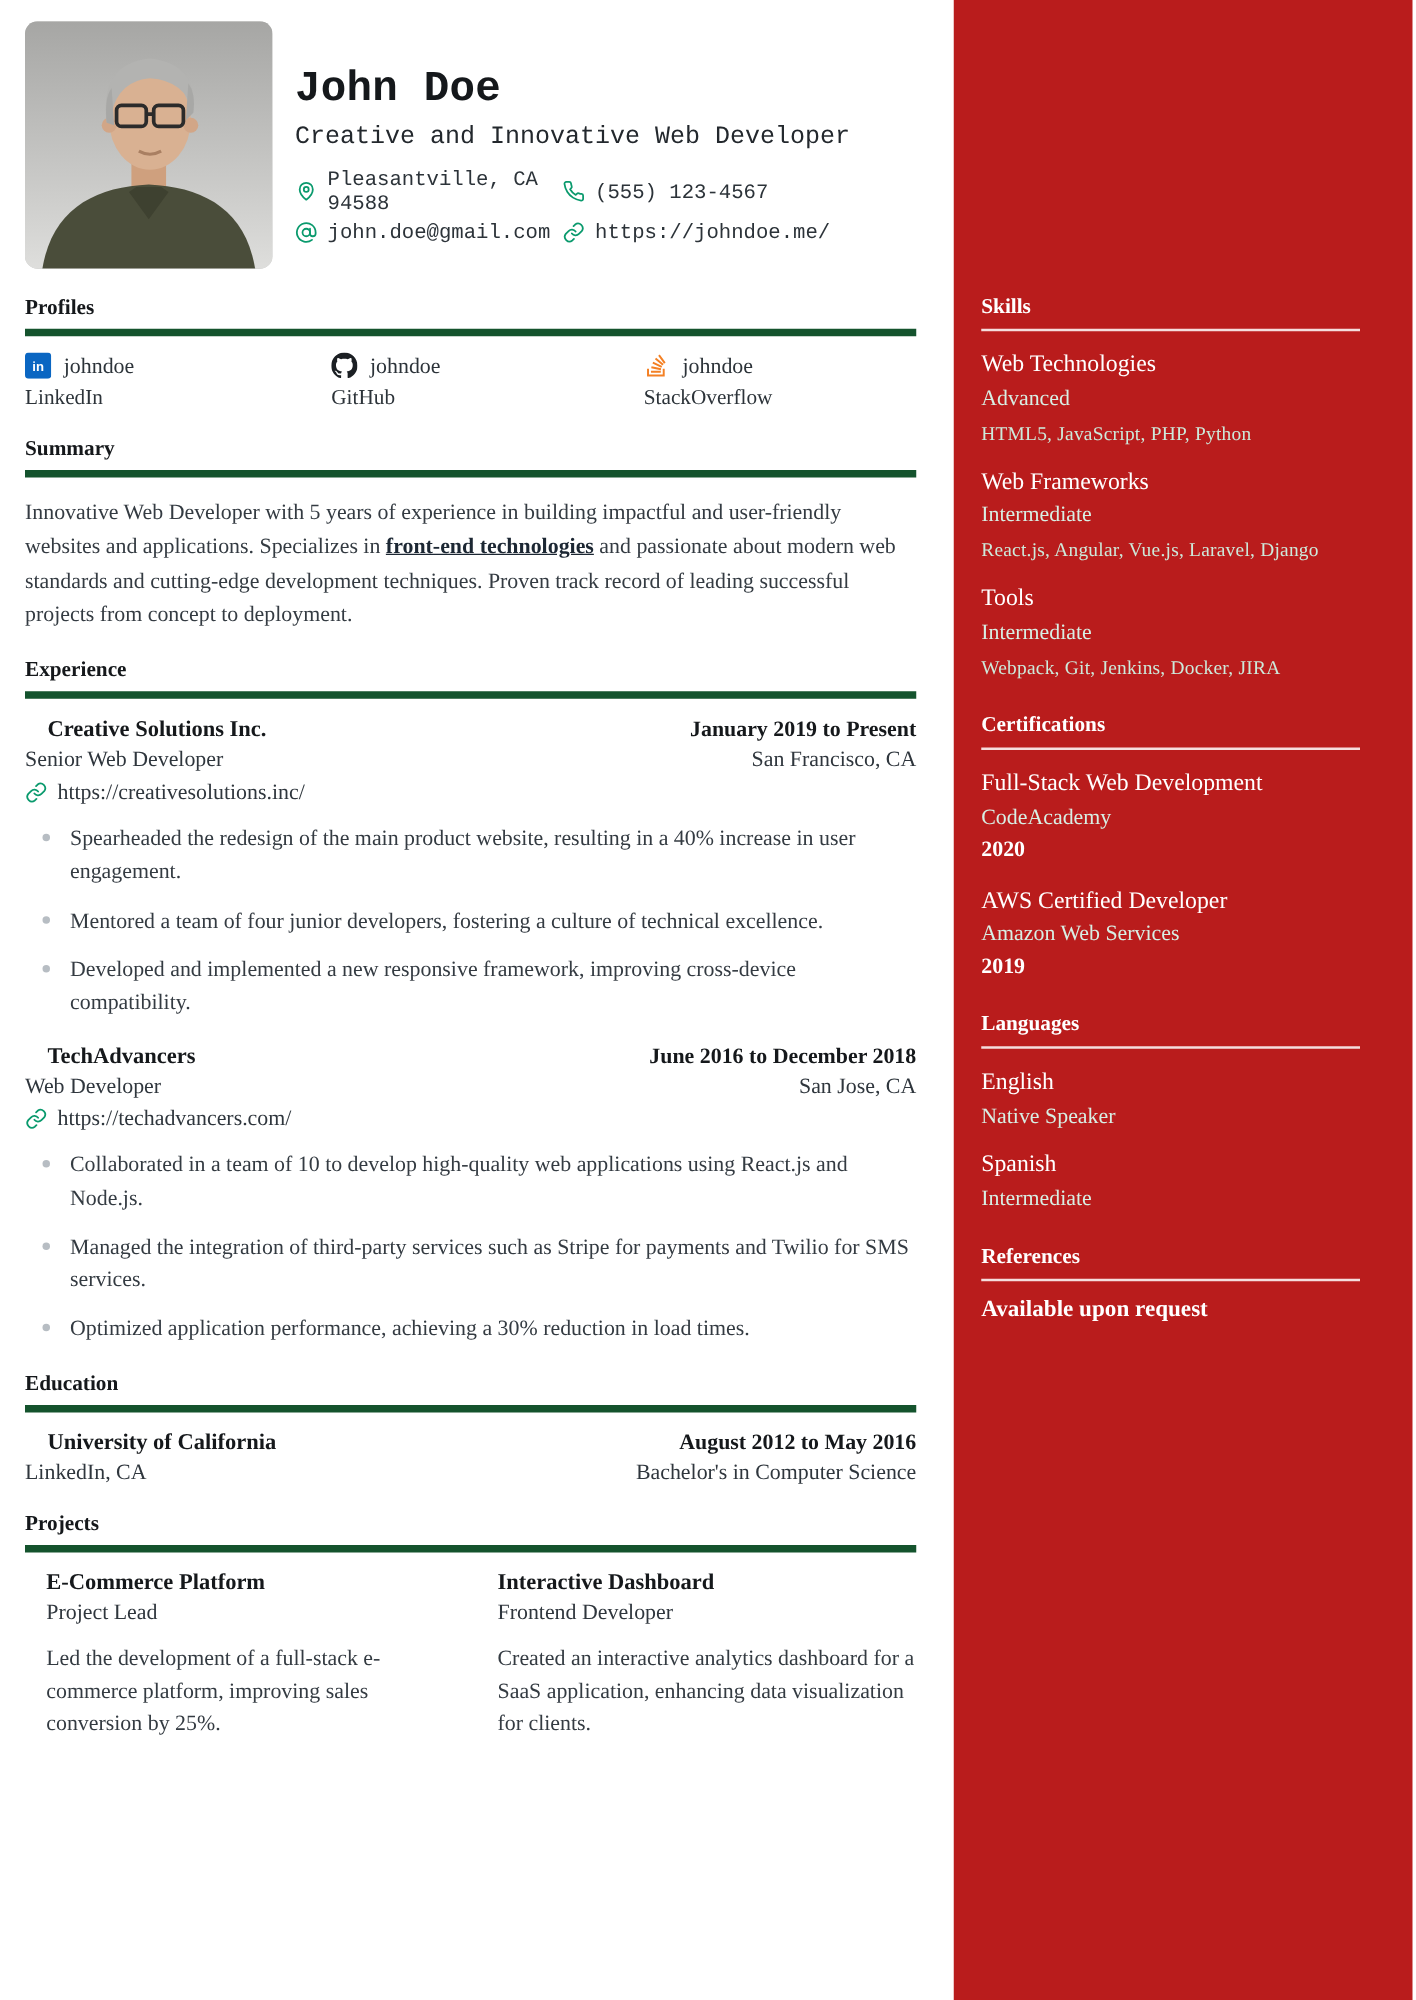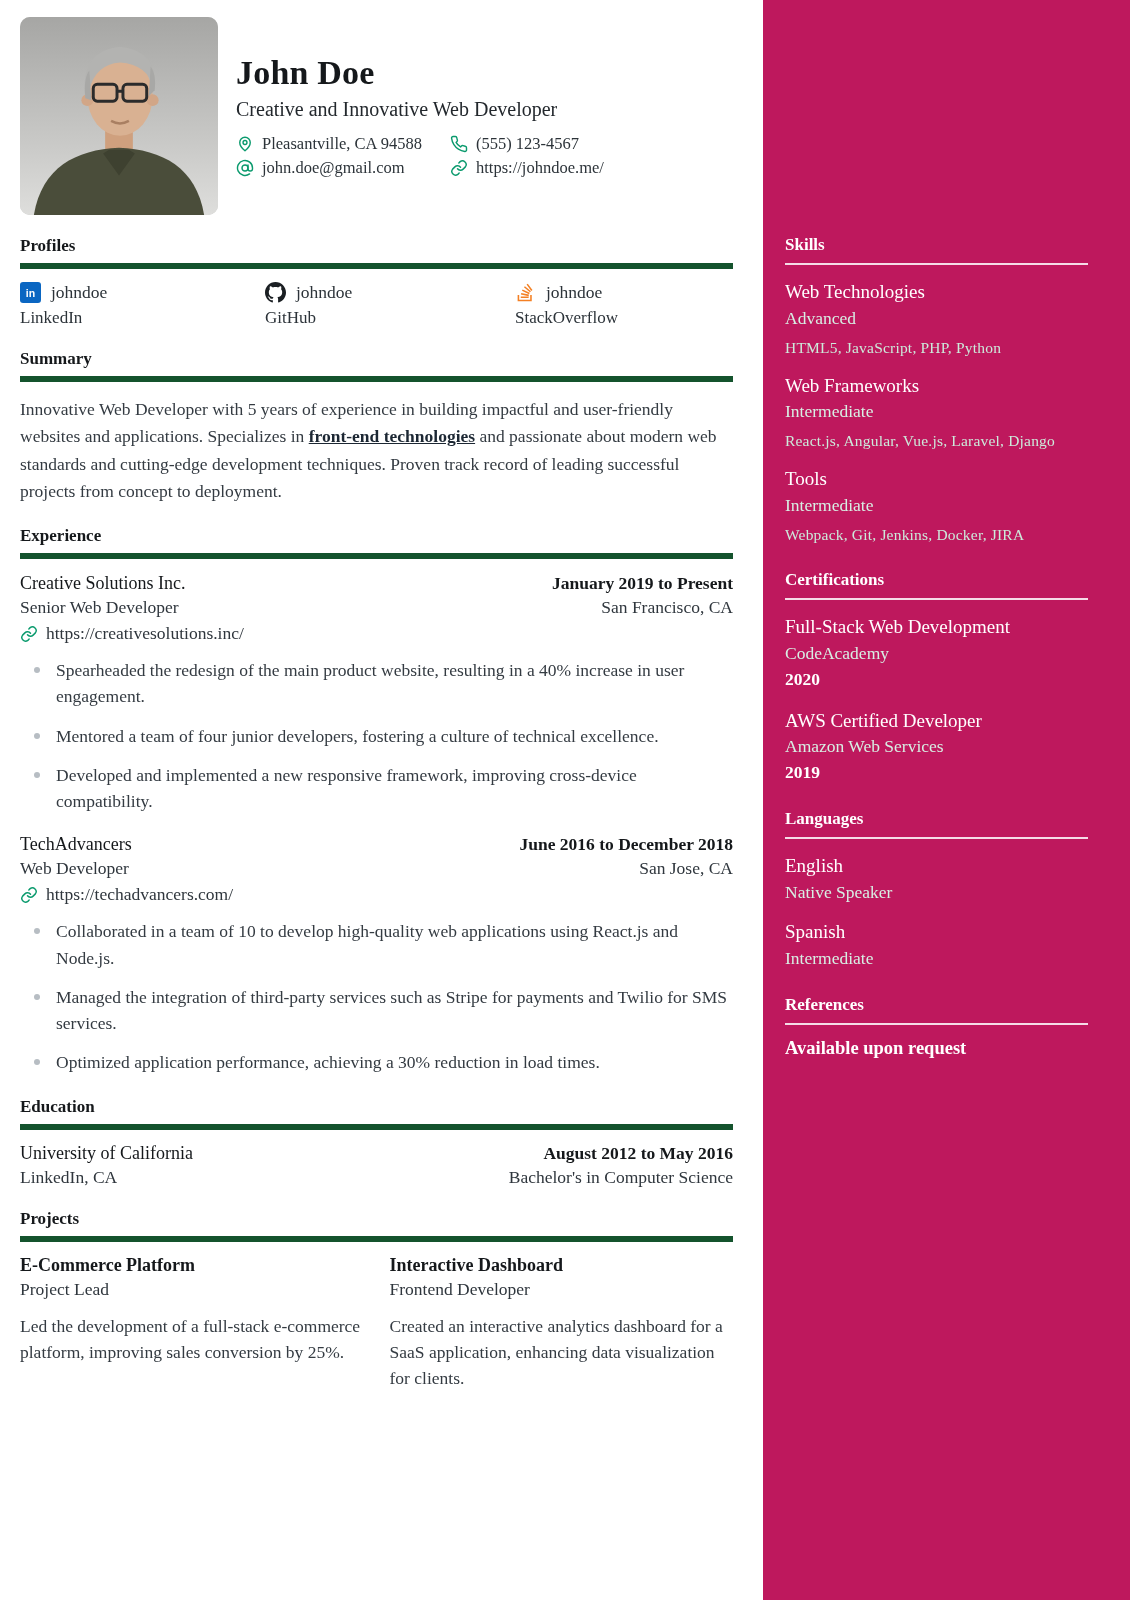--- a/index.html
+++ b/index.html
@@ -13,21 +13,21 @@
 
   
   .main { width:763px; flex:0 0 763px; padding:17px 30px 40px 20px; }
 
   .header { display:flex; }
   .photo {
     width:198px; height:198px; border-radius:10px; overflow:hidden; flex:0 0 198px;
     background:#c9c9c7;
   }
   .photo svg { display:block; width:100%; height:100%; }
-  .header-info { padding:37px 0 0 18px; }
+  .header-info { padding:37px 0 0 18px;font-family:Liberation Mono, monospace; }
   .name { font-size:34px; font-weight:700; color:#15181b; line-height:1.1; letter-spacing:.2px; }
   .job-title { font-size:20px; color:#23282d; margin-top:7px; }
   .contact { margin-top:13px; font-size:16.5px; color:#2c3339; }
   .contact-row { display:flex; margin-top:4px; align-items:center; }
   .contact-item { display:flex; align-items:center; }
   .contact-item.first { width:214px; }
   .cicon { display:inline-flex; width:18px; height:18px; margin-right:8px; flex:0 0 18px; }
   .cicon svg { width:18px; height:18px; }
 
   .section { margin-top:21px; }
@@ -45,41 +45,41 @@
   .network { font-size:17px; color:#2c3339; margin-top:5px; }
 
   
   .summary-text { margin-top:14px; font-size:17.5px; line-height:1.56; color:#343b42; }
   .summary-text b { color:#1c2733;text-decoration:underline; }
 
   
   .job { margin-top:14px; }
   .job + .job { margin-top:20px; }
   .row2 { display:flex; justify-content:space-between; align-items:baseline; }
-  .company { font-size:18px; font-weight:400; color:#15181b; }
+  .company { font-size:18px; font-weight:700; color:#15181b;margin-left:18px; }
   .dates { font-size:17.5px; font-weight:700; color:#15181b; }
   .role, .loc { font-size:17.5px; color:#2f363d; margin-top:3px; }
   .linkrow { display:flex; align-items:center; margin-top:5px; font-size:17.5px; color:#2f363d; }
   .bullets { list-style:none; margin-top:13px; }
   .bullets li { display:flex; margin-bottom:13px; font-size:17.5px; line-height:1.5; color:#343b42; }
   .dot { flex:0 0 6px; width:6px; height:6px; border-radius:50%; background:#b7bdc3; margin:10px 16px 0 14px; }
 
   
   .edu { margin-top:13px; }
 
   
-  .projects-grid { display:grid; grid-template-columns:1fr 1fr; column-gap:26px; margin-top:13px; }
+  .projects-grid { display:grid; grid-template-columns:1fr 1fr; column-gap:26px; margin-top:13px;margin-left:17px; }
   .proj-name { font-size:18px; font-weight:700; color:#15181b; }
   .proj-role { font-size:17.5px; color:#2f363d; margin-top:3px; }
   .proj-desc { font-size:17.5px; line-height:1.5; color:#343b42; margin-top:13px; }
 
   
   .sidebar {
     flex:0 0 367px; width:367px; margin-right:3px;
-    background:#be185d; color:#ffffff;
+    background:#b91c1c; color:#ffffff;
     padding:235px 42px 40px 22px;
   }
   .side-section + .side-section { margin-top:26px; }
   .side-heading {
     font-size:17px; font-weight:700; color:#ffffff;
     padding-bottom:8px; border-bottom:2px solid rgba(255,255,255,.85);
   }
   .skill-group { margin-top:15px; }
   .skill-group + .skill-group { margin-top:17px; }
   .side-bold { font-size:19px; font-weight:400; color:#ffffff; line-height:1.3; }

